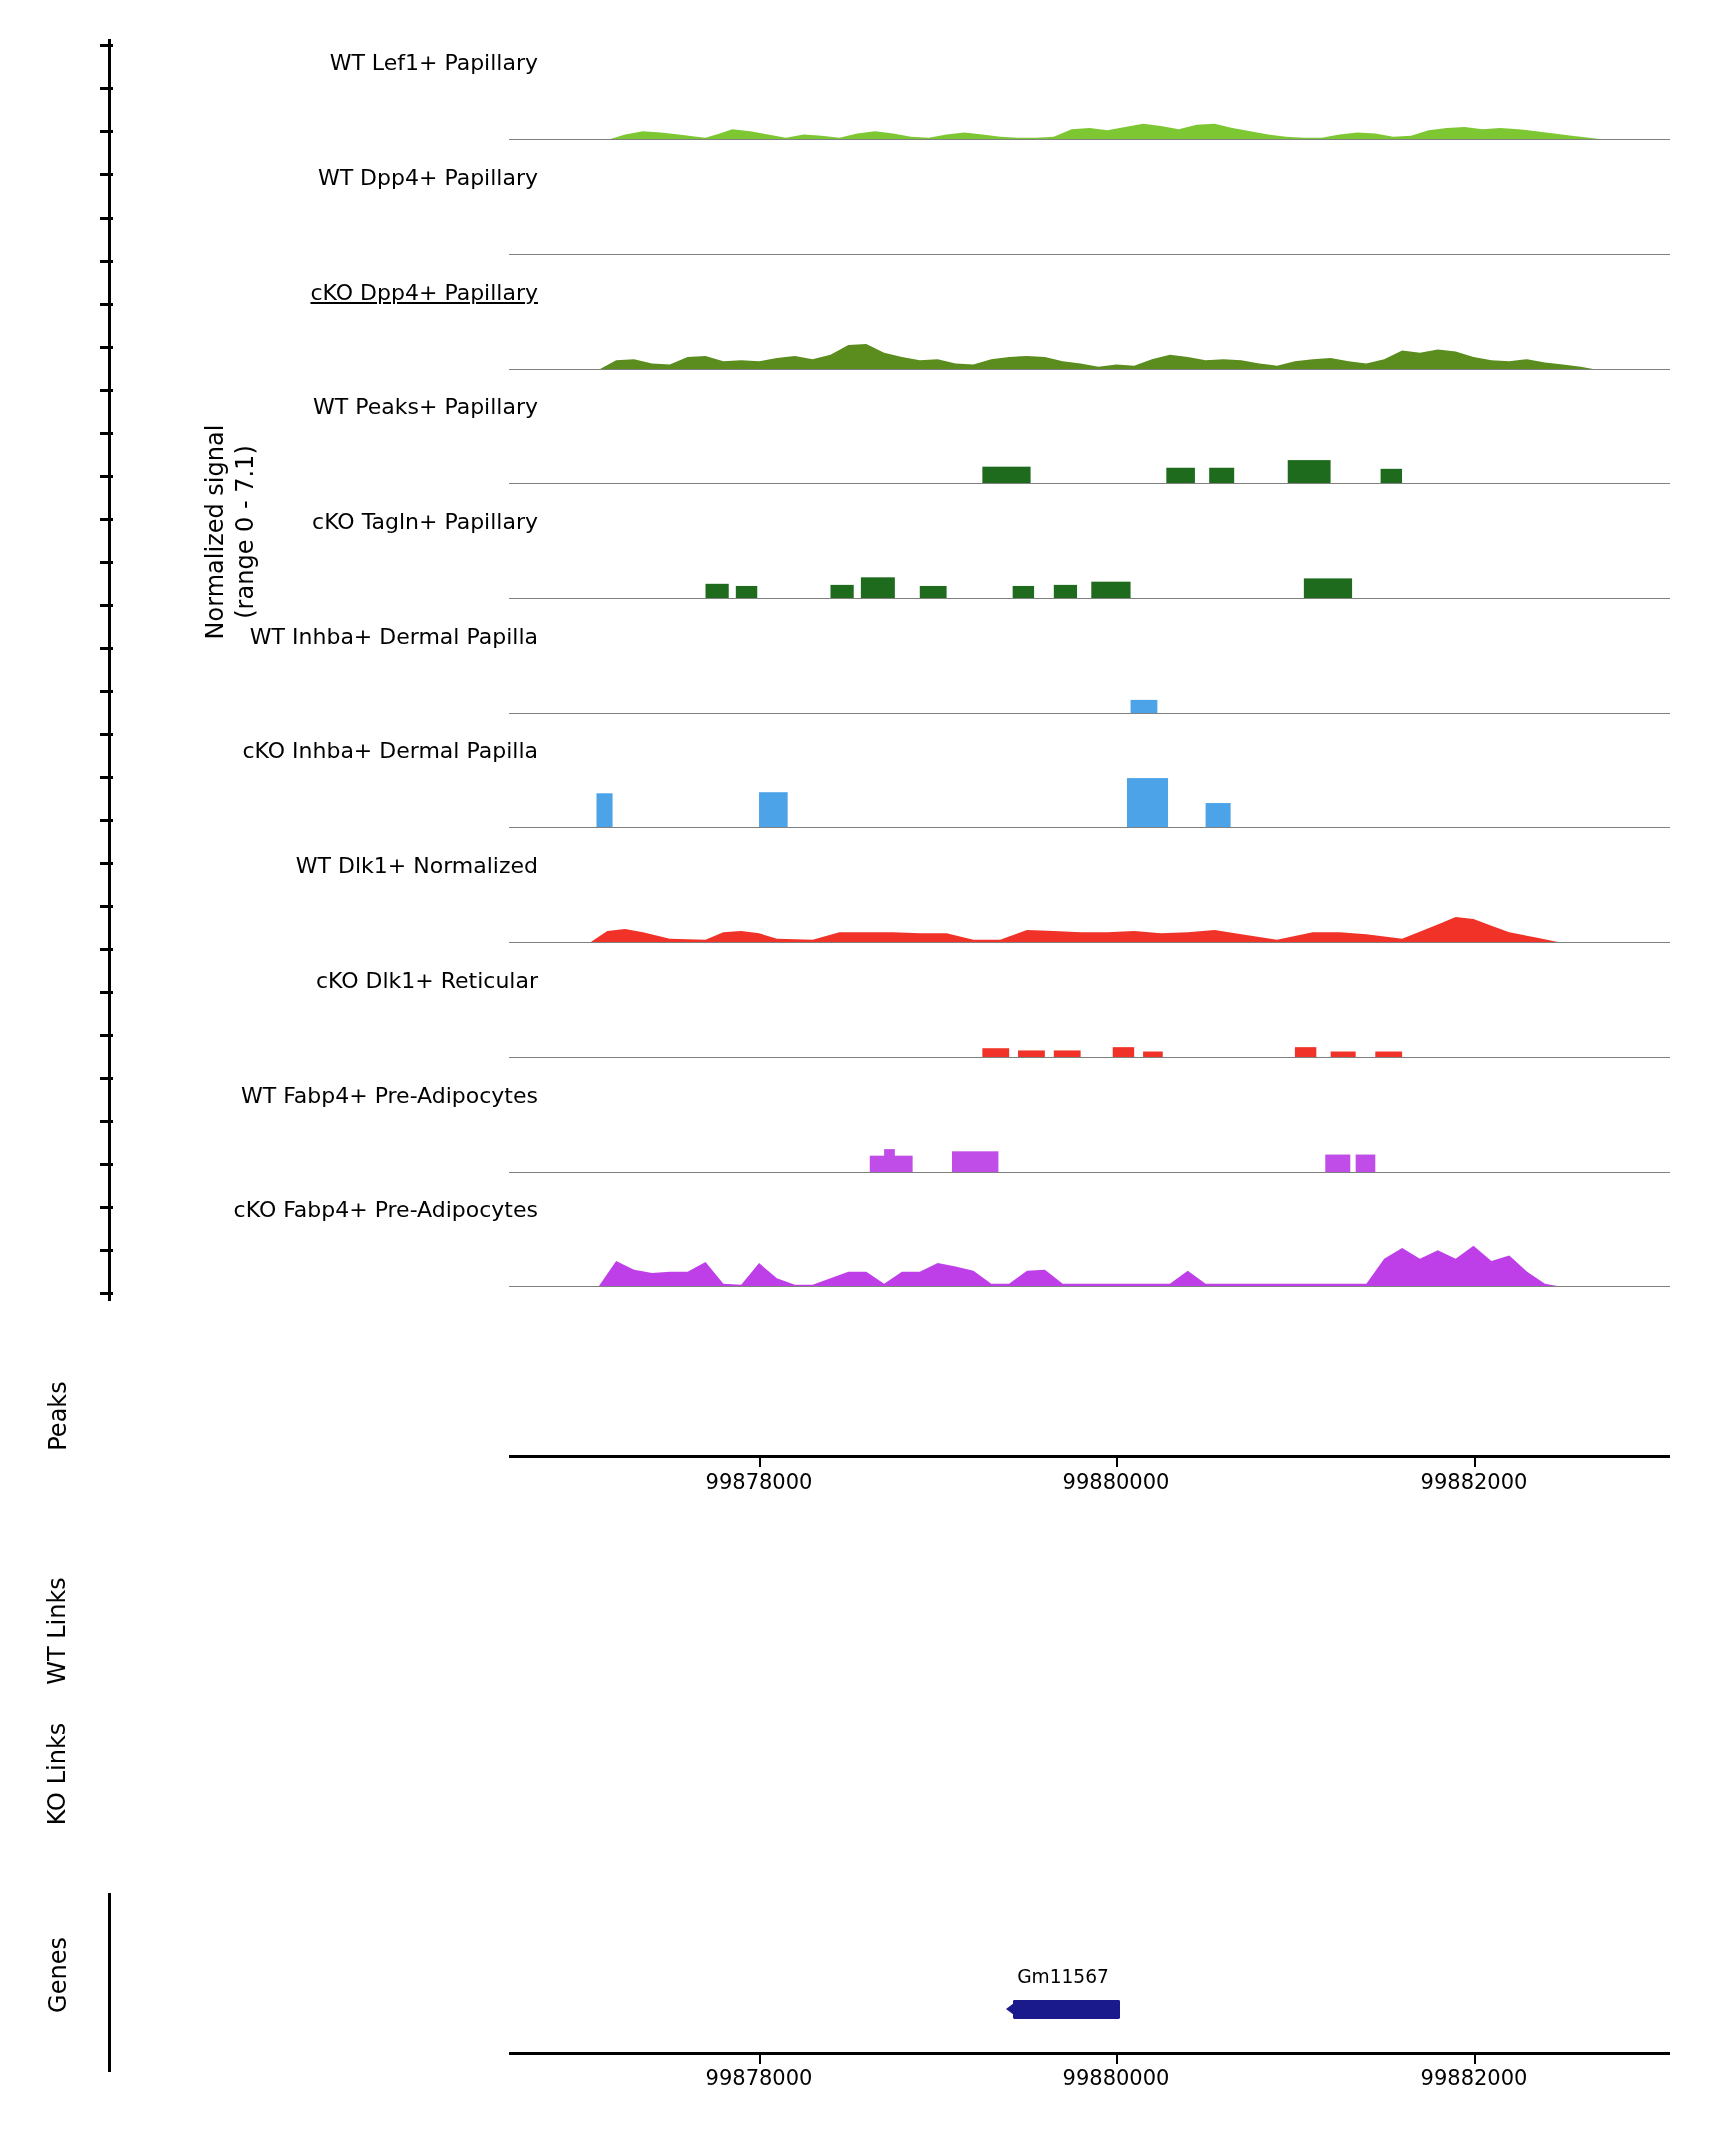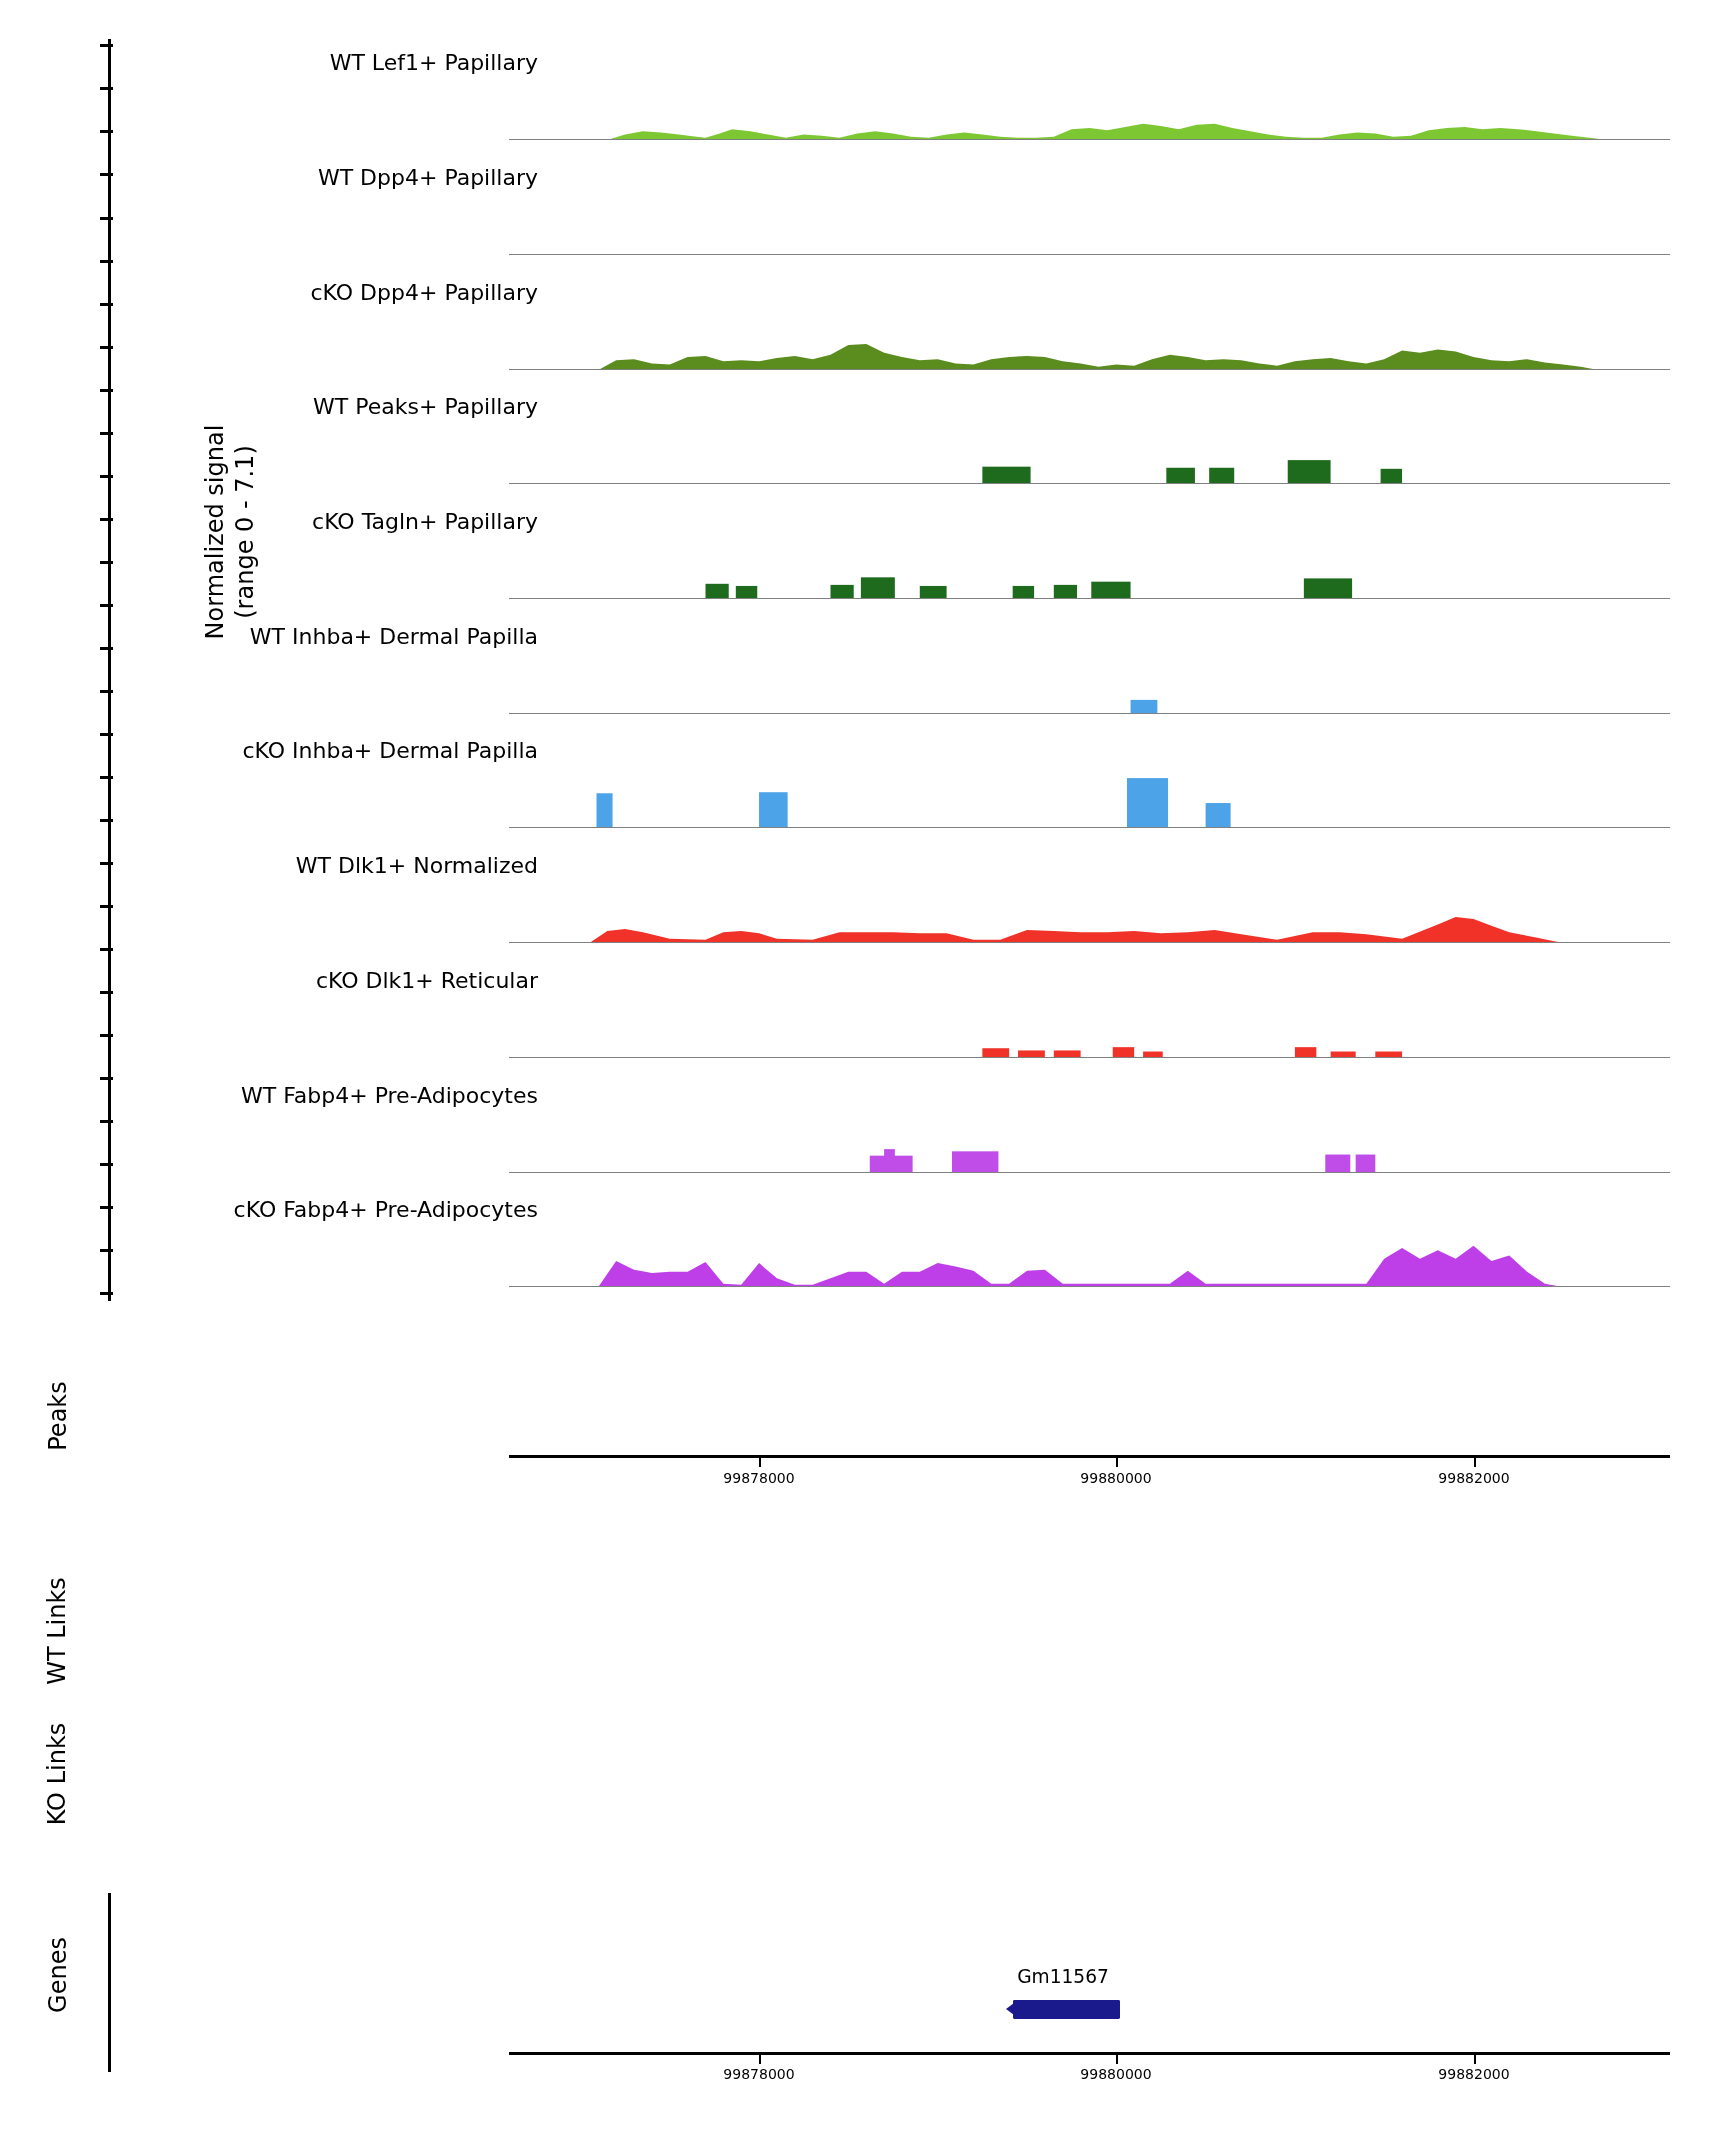--- a/index.html
+++ b/index.html
@@ -107,21 +107,21 @@
     background: #000;
   }
   .axis-tick {
     position: absolute;
     width: 2.2px;
     height: 8.6px;
     background: #000;
   }
   .axis-tick-label {
     position: absolute;
-    font-size: 14px;
+    font-size: 21px;
     transform: translateX(-50%);
     white-space: nowrap;
   }
   .xlabel {
     position: absolute;
     left: 509px;
     width: 1161px;
     text-align: center;
     font-size: 25px;
   }
@@ -204,21 +204,21 @@
         </div>
       </div>
       <div class="track" style="top: 165px;">
         <div class="track-label" style="top: 0px;">WT Dpp4+ Papillary</div>
         <div class="track-plot" style="top: 13px;">
           <svg class="track-svg" viewBox="0 0 1620 108" preserveAspectRatio="none"></svg>
           <div class="baseline"></div>
         </div>
       </div>
       <div class="track" style="top: 280px;">
-        <div class="track-label" style="top: 0px;">cKO Dpp4+ Papillary</div>
+        <div class="track-label" style="top: 0px; text-decoration: underline;">cKO Dpp4+ Papillary</div>
         <div class="track-plot" style="top: 13px;">
           <svg class="track-svg" viewBox="0 0 1620 108" preserveAspectRatio="none">
             <path d="M 0.0 108 L 0.0 108.0 L 124.6 108.0 L 149.5 94.3 L 174.5 92.8 L 199.4 98.9 L 224.3 100.4 L 249.2 89.7 L 274.2 88.2 L 299.1 95.8 L 324.0 94.3 L 348.9 95.8 L 373.8 91.3 L 398.8 88.2 L 423.7 92.8 L 448.6 86.7 L 473.5 73.0 L 498.5 71.5 L 523.4 83.7 L 548.3 89.7 L 573.2 94.3 L 598.2 92.8 L 623.1 98.9 L 648.0 100.4 L 672.9 92.8 L 697.8 89.7 L 722.8 88.2 L 747.7 89.7 L 772.6 95.8 L 797.5 98.9 L 822.5 103.4 L 847.4 100.4 L 872.3 101.9 L 897.2 92.8 L 922.2 86.7 L 947.1 89.7 L 972.0 94.3 L 996.9 92.8 L 1021.8 94.3 L 1046.8 98.9 L 1071.7 101.9 L 1096.6 95.8 L 1121.5 92.8 L 1146.5 91.3 L 1171.4 95.8 L 1196.3 98.9 L 1221.2 92.8 L 1246.2 80.6 L 1271.1 83.7 L 1296.0 79.1 L 1320.9 82.1 L 1345.8 89.7 L 1370.8 94.3 L 1395.7 95.8 L 1420.6 92.8 L 1445.5 97.4 L 1470.5 100.4 L 1495.4 103.4 L 1520.3 108.0 L 1545.2 108.0 L 1620.0 108.0 L 1620.0 108 Z" fill="#5A8C1E"></path>
           </svg>
           <div class="baseline"></div>
         </div>
       </div>
       <div class="track" style="top: 394px;">
         <div class="track-label" style="top: 0px;">WT Peaks+ Papillary</div>
         <div class="track-plot" style="top: 13px;">

